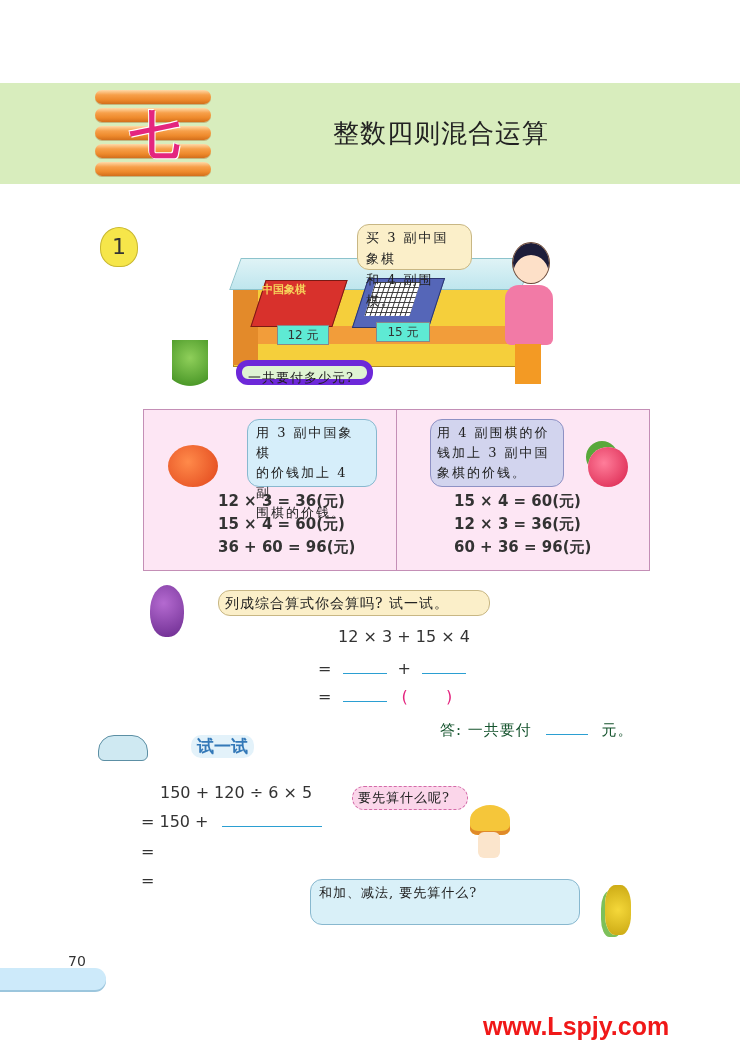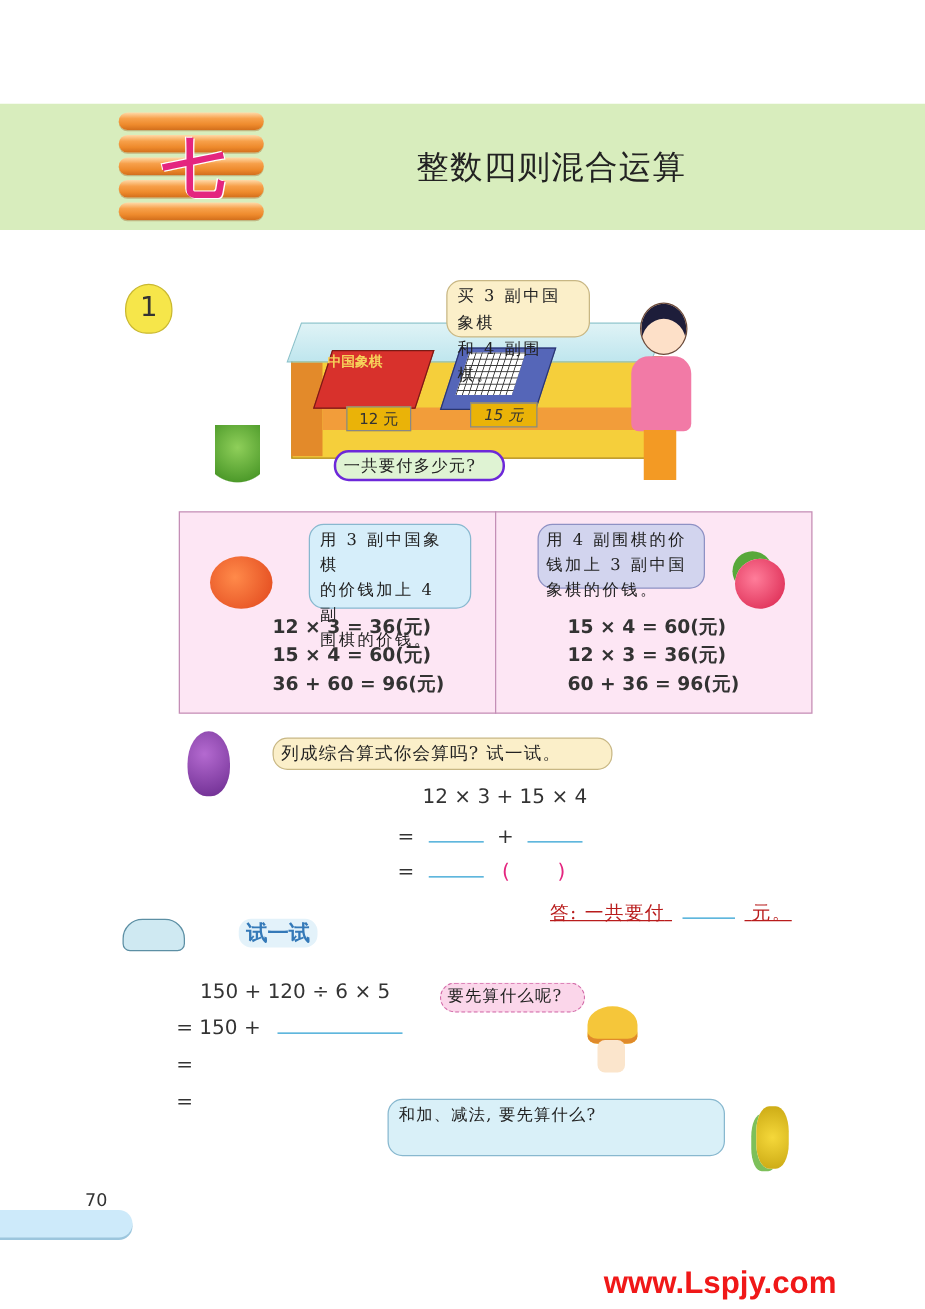--- a/index.html
+++ b/index.html
@@ -29,55 +29,55 @@
   .counter-side { left:233px; top:290px; width:25px; height:75px; background:#e38a2a; }
   .counter-band { left:258px; top:326px; width:270px; height:18px; background:#f29d3a; }
   .box-red { left:258px; top:280px; width:80px; height:45px; background:#d8312c; border:1px solid #7a1a14;
              transform:skewX(-18deg); }
   .box-red-label { left:262px; top:282px; font-size:11px; color:#f6d25a; font-weight:bold; }
   .box-blue { left:360px; top:278px; width:75px; height:48px; background:#5566b8; border:1px solid #2b3670;
               transform:skewX(-18deg); }
   .box-blue-grid { left:370px; top:282px; width:45px; height:34px;
                    background-image:linear-gradient(#333 1px, transparent 1px), linear-gradient(90deg,#333 1px, transparent 1px);
                    background-size:5px 5px; background-color:#fff; transform:skewX(-18deg); }
-  .price-tag { height:18px; background:#eab308; border:1px solid #888; font-size:12px; line-height:18px; text-align:center; color:#333; }
+  .price-tag { height:18px; background:#5eead4; border:1px solid #888; font-size:12px; line-height:18px; text-align:center; color:#333; }
 
   .bubble { border-radius:12px; font-family:"DejaVu Serif", serif; color:#222; }
   .bubble-girl { left:357px; top:224px; width:115px; height:46px; background:#fbefc9; border:1px solid #c8b784;
                  font-size:13px; line-height:21px; padding:2px 8px; box-sizing:border-box; letter-spacing:2px; }
-  .bubble-veg { left:236px; top:360px; width:137px; height:25px; background:#dff3d3; border:2px solid #6d28d9;
-                font-size:13px; line-height:23px; padding:0 6px; box-sizing:border-box; letter-spacing:1px;margin-left:31px; }
+  .bubble-veg { left:236px; top:360px; width:137px; height:25px; background:#dff3d3; border:6px solid #6d28d9;
+                font-size:13px; line-height:23px; padding:0 6px; box-sizing:border-box; letter-spacing:1px; }
 
   .girl-head { left:512px; top:242px; width:36px; height:40px; border-radius:50%; background:#fde0c8; border:1px solid #6b4a3a;
                box-shadow: inset 0 12px 0 #1d1d3a; }
   .girl-body { left:505px; top:285px; width:48px; height:60px; background:#f27aa6; border-radius:14px 14px 6px 6px; }
   .girl-legs { left:515px; top:344px; width:26px; height:40px; background:#f39a24; }
   .veg-char { left:172px; top:340px; width:36px; height:60px; background:radial-gradient(circle at 50% 30%, #8fcf5a, #4d9a2a 60%, transparent 62%); }
 
   
   .pink-box { left:143px; top:409px; width:507px; height:162px; background:#fde6f4; border:1px solid #c48fb6; box-sizing:border-box; }
   .divider { left:396px; top:409px; width:1px; height:162px; background:#c48fb6; }
   .bubble-left { left:247px; top:419px; width:130px; height:68px; background:#d6eefa; border:1px solid #88b8cf;
                  font-size:13px; line-height:20px; padding:3px 8px; box-sizing:border-box; letter-spacing:2px; }
-  .bubble-right { left:430px; top:419px; width:134px; height:52px; background:#d2d4ee; border:1px solid #8e91c4;
+  .bubble-right { left:430px; top:419px; width:134px; height:68px; background:#d2d4ee; border:1px solid #8e91c4;
                   font-size:13px; line-height:20px; padding:3px 6px; box-sizing:border-box; letter-spacing:2px; }
   .tomato { left:168px; top:445px; width:50px; height:42px; border-radius:50%; background:radial-gradient(circle at 40% 40%, #ff8a4a, #e0441a); }
   .radish { left:588px; top:447px; width:40px; height:40px; border-radius:50%; background:radial-gradient(circle at 40% 40%, #ff7d9a, #d8204a); box-shadow:-6px -10px 0 -4px #58a83a; }
   .calc { font-size:15px; line-height:23px; color:#333;font-weight:bold; }
   .calc-left { left:218px; top:490px; }
   .calc-right { left:454px; top:490px; }
 
   
   .eggplant { left:150px; top:585px; width:34px; height:52px; border-radius:50% 50% 45% 45%; background:radial-gradient(circle at 40% 35%, #b46ad0, #6a2a8e); }
   .bubble-egg { left:218px; top:590px; width:272px; height:26px; background:#fbefc9; border:1px solid #c8b784;
                 font-size:14px; line-height:24px; padding:0 6px; box-sizing:border-box; letter-spacing:1px; }
   .expr { font-size:16px; color:#333; line-height:24px; }
   .blank { display:inline-block; border-bottom:1px solid #2b9fd2; vertical-align:baseline; height:14px; }
   .paren { color:#e4257f; }
-  .answer { left:440px; top:720px; font-size:15px; font-family:"DejaVu Serif", serif; color:#b91c1c; letter-spacing:1px;text-decoration:underline; }
+  .answer { left:440px; top:720px; font-size:15px; font-family:"DejaVu Serif", serif; color:#14532d; letter-spacing:1px; }
 
   
   .car { left:98px; top:735px; width:48px; height:24px; background:#cfe9f2; border:1px solid #5c8fa4; border-radius:16px 16px 6px 6px; }
   .try-title { left:164px; top:735px; font-size:17px; font-weight:bold; color:#3479b8; background:#e3f2fa; border-radius:10px; padding:0 6px;margin-left:27px; }
   .bubble-mush { left:352px; top:786px; width:116px; height:24px; background:#fbd6ea; border:1px dashed #d36aa8;
                  font-size:13px; line-height:22px; padding:0 5px; box-sizing:border-box; letter-spacing:1px; border-radius:14px; }
   .mushroom { left:470px; top:805px; width:40px; height:30px; border-radius:50% 50% 20% 20%; background:#f5c63a; box-shadow:inset 0 -4px 0 #e08a2a; }
   .mush-stem { left:478px; top:832px; width:22px; height:26px; background:#fbe5cc; border-radius:6px; }
   .bubble-corn { left:310px; top:879px; width:270px; height:46px; background:#d9f0f8; border:1px solid #88b8cf;
                  font-size:13px; line-height:20px; padding:3px 8px; box-sizing:border-box; letter-spacing:1px; }
@@ -106,21 +106,21 @@
 
 <div class="abs counter-front"></div>
 <div class="abs counter-side"></div>
 <div class="abs counter-band"></div>
 <div class="abs counter-top"></div>
 <div class="abs box-red"></div>
 <div class="abs box-red-label">中国象棋</div>
 <div class="abs box-blue"></div>
 <div class="abs box-blue-grid"></div>
 <div class="abs price-tag" style="left:277px;top:325px;width:50px;">12 元</div>
-<div class="abs price-tag" style="left:376px;top:322px;width:52px;font-style:italic;">15 元</div>
+<div class="abs price-tag" style="left:376px;top:322px;width:52px;">15 元</div>
 
 <div class="abs girl-head"></div>
 <div class="abs girl-body"></div>
 <div class="abs girl-legs"></div>
 <div class="abs bubble bubble-girl">
   <div>买 3 副中国象棋</div>
   <div>和 4 副围棋。</div>
 </div>
 
 <div class="abs veg-char"></div>

